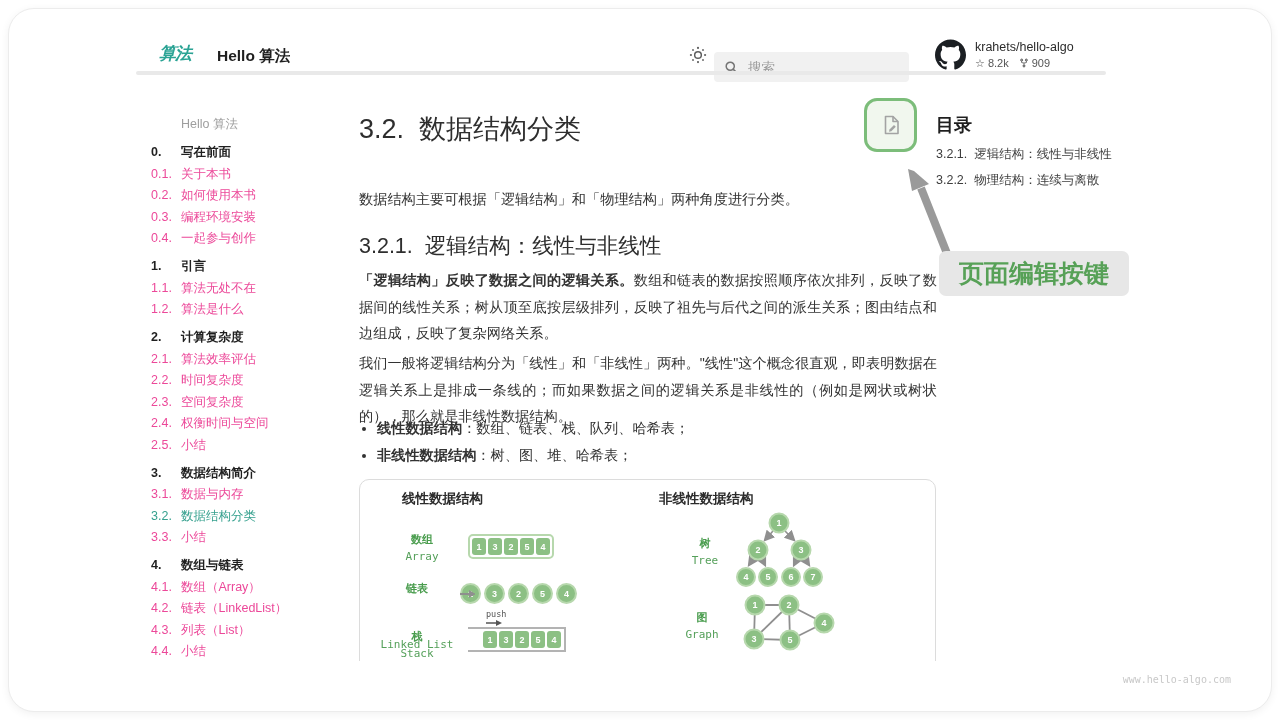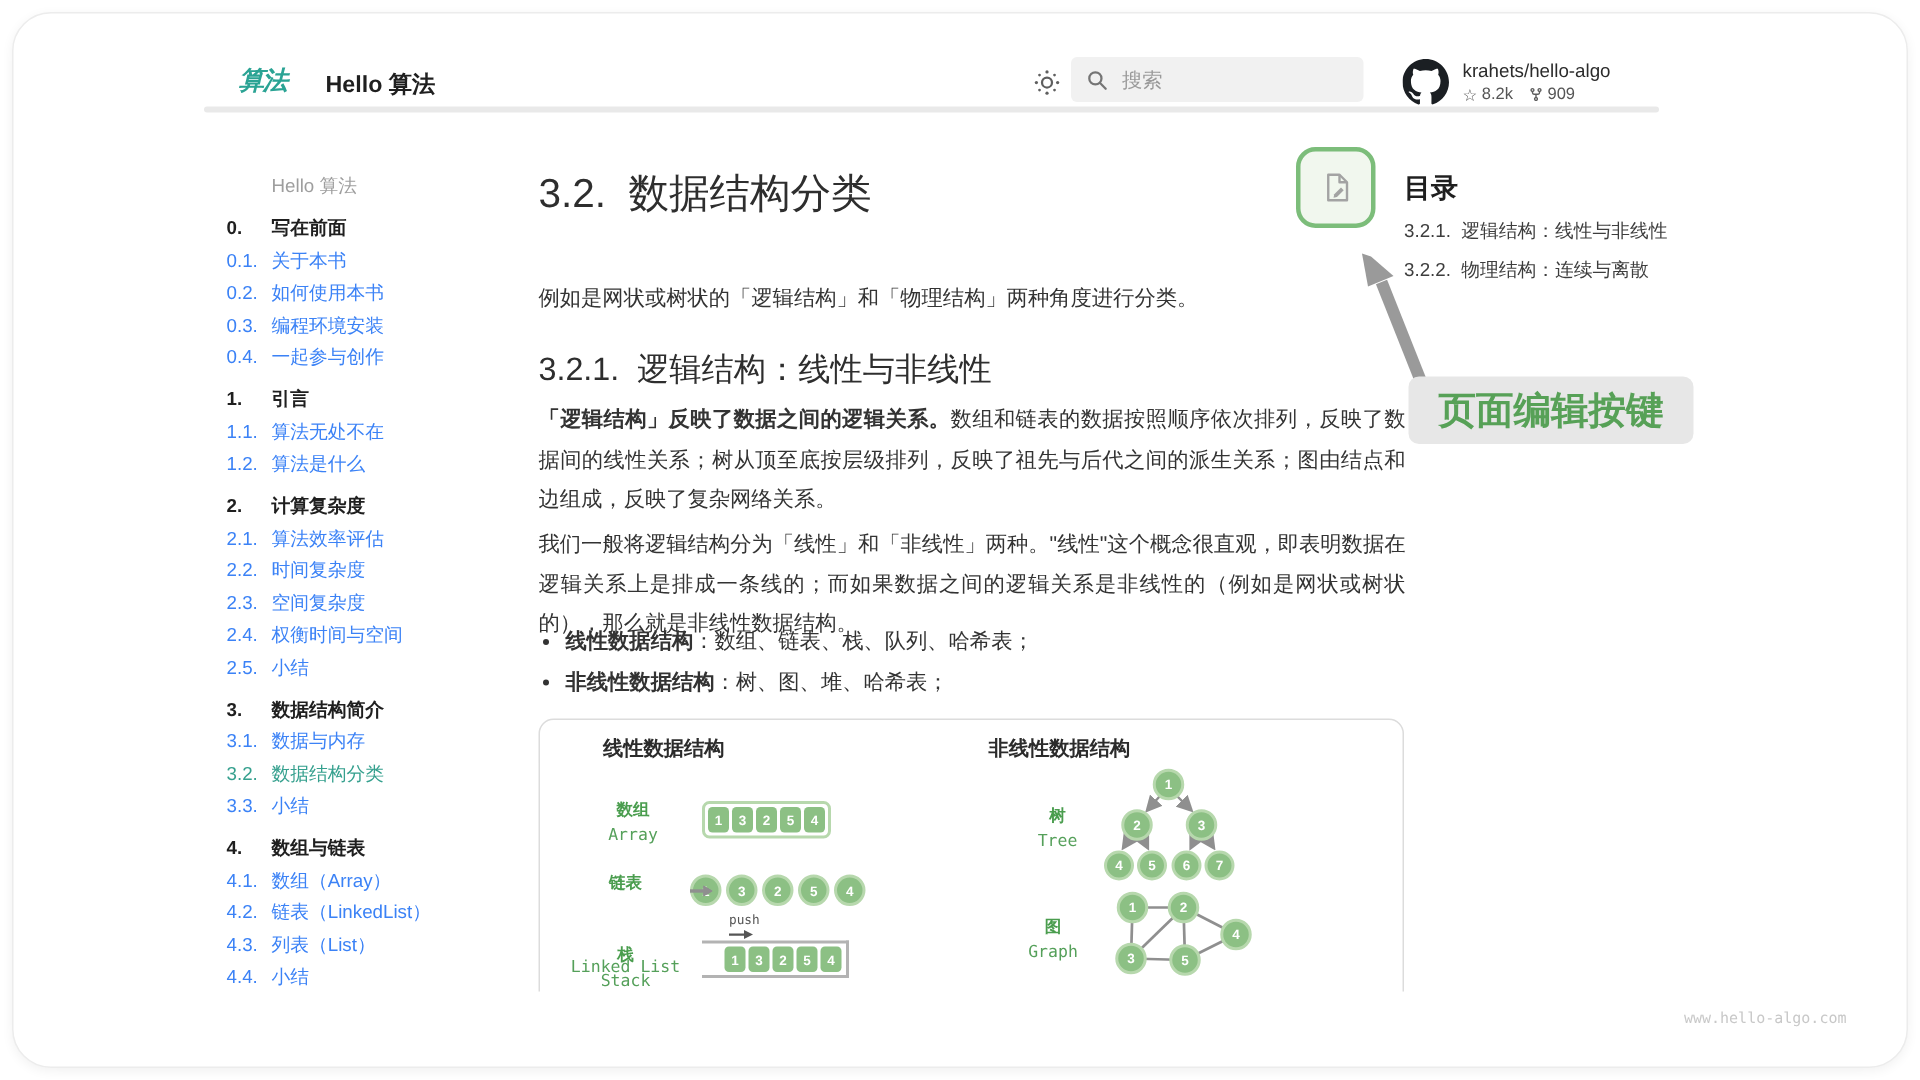--- a/index.html
+++ b/index.html
@@ -7,38 +7,38 @@
               font-family:"Liberation Sans", sans-serif; }
   .frame { position:absolute; inset:8px; background:#fff; border:1px solid #ececec;
            border-radius:26px; box-shadow:0 2px 8px rgba(0,0,0,.06); overflow:hidden; }
   .abs { position:absolute; }
 
   
   .logo { left:150px; top:33px; color:#2aa394; font-weight:bold; font-style:italic;
           font-family:"DejaVu Sans Mono", monospace; font-size:17px; letter-spacing:-1px; }
   .site-title { left:208px; top:37px; font-size:15.5px; font-weight:bold; color:#1f1f1f; }
   .theme-icon { left:679px; top:36px; width:20px; height:20px; cursor:pointer; }
-  .searchbox { left:705px; top:29px; width:195px; height:30px; background:#f1f1f1;
+  .searchbox { left:705px; top:43px; width:195px; height:30px; background:#f1f1f1;
                border-radius:4px; display:flex; align-items:center; padding:0 10px; gap:9px; }
   .searchbox input { border:none; background:transparent; outline:none; font-size:13.5px;
                      color:#333; width:140px; font-family:"Liberation Sans", sans-serif; }
   .searchbox input::placeholder { color:#9a9a9a; }
   .gh { left:926px; top:30px; display:flex; gap:9px; align-items:center; cursor:pointer; }
   .gh-repo { font-size:12.5px; color:#2b2b2b; line-height:15px; }
   .gh-stats { font-size:11px; color:#555; margin-top:2px; display:flex; gap:10px; align-items:center; }
   .gh-stat { display:flex; gap:3px; align-items:center; }
   .hdr-divider { left:127px; top:62px; width:970px; height:4px; background:#e9e9e9; border-radius:2px; }
 
   
   .docs { position:absolute; left:0; right:0; top:0; height:652px; overflow:hidden; }
 
   
   .sidebar { left:142px; top:105px; width:195px; display:flex; flex-direction:column; }
   .nav-row { display:flex; height:21.5px; line-height:21.5px; font-size:12.5px;
-             color:#3b82f6; cursor:pointer; }
+             color:#ec4899; cursor:pointer; }
   .nav-row .num { width:30px; flex:none; }
   .nav-row.section { font-weight:bold; color:#1f1f1f; margin-top:6.5px; }
   .nav-row.muted { color:#9e9e9e; cursor:default; }
   .nav-row.active { color:#35a08e; }
 
   
   .main-h1 { left:350px; top:102px; font-size:27px; font-weight:400; color:#2e2e2e; white-space:pre-wrap; }
   .main-p  { left:350px; width:578px; font-size:14.2px; color:#333; line-height:26.5px; text-align:justify; }
   .p1 { top:177px; }
   .main-h2 { left:350px; top:222px; font-size:21.5px; font-weight:400; color:#2e2e2e; white-space:pre-wrap; }
@@ -230,21 +230,21 @@
           <span class="num">4.3.</span>
           <span>列表（List）</span>
         </div>
       <div class="nav-row">
           <span class="num">4.4.</span>
           <span>小结</span>
         </div>
     </nav>
 
     <h1 class="abs main-h1">3.2.  数据结构分类</h1>
-    <p class="abs main-p p1">例如是网状或树状的「逻辑结构」和「物理结构」两种角度进行分类。</p>
+    <p class="abs main-p p1">数据结构主要可根据「逻辑结构」和「物理结构」两种角度进行分类。</p>
     <h2 class="abs main-h2">3.2.1.  逻辑结构：线性与非线性</h2>
     <p class="abs main-p p2"><strong>「逻辑结构」反映了数据之间的逻辑关系。</strong><span>数组和链表的数据按照顺序依次排列，反映了数据间的线性关系；树从顶至底按层级排列，反映了祖先与后代之间的派生关系；图由结点和边组成，反映了复杂网络关系。</span></p>
     <p class="abs main-p p3">我们一般将逻辑结构分为「线性」和「非线性」两种。"线性"这个概念很直观，即表明数据在逻辑关系上是排成一条线的；而如果数据之间的逻辑关系是非线性的（例如是网状或树状的），那么就是非线性数据结构。</p>
     <ul class="abs bullets">
       <li><strong>线性数据结构</strong><span>：数组、链表、栈、队列、哈希表；</span></li>
       <li><strong>非线性数据结构</strong><span>：树、图、堆、哈希表；</span></li>
     </ul>
 
     <div class="abs edit-btn">
       <svg width="24" height="24" viewBox="0 0 24 24" fill="none" stroke="#a3a3a3" stroke-width="1.6" stroke-linejoin="round">

